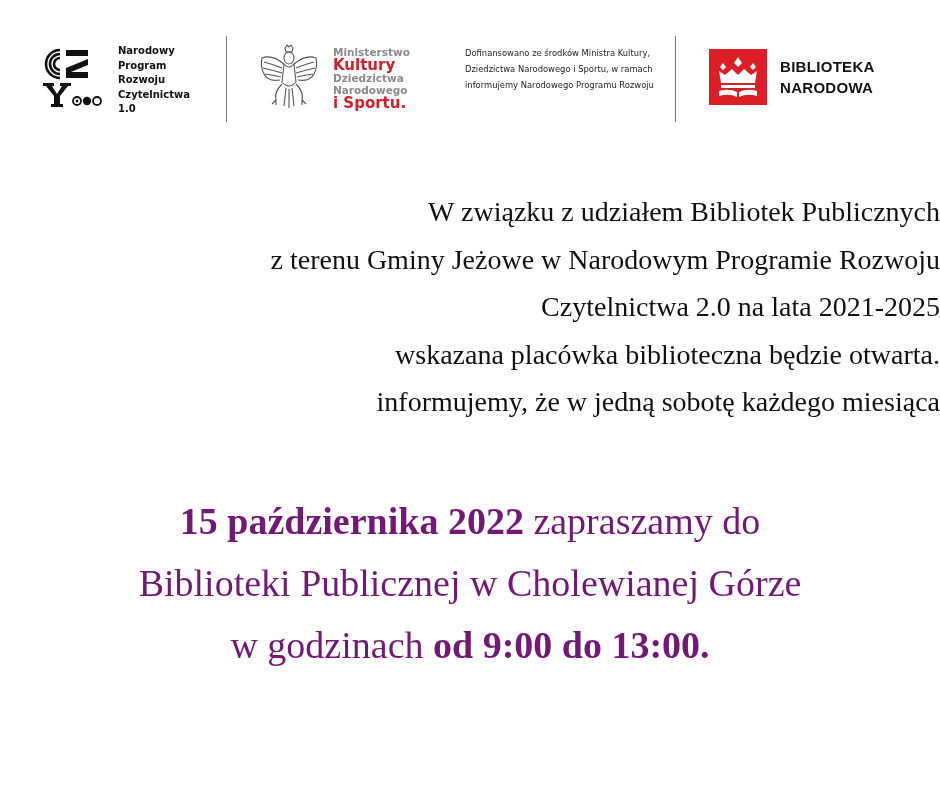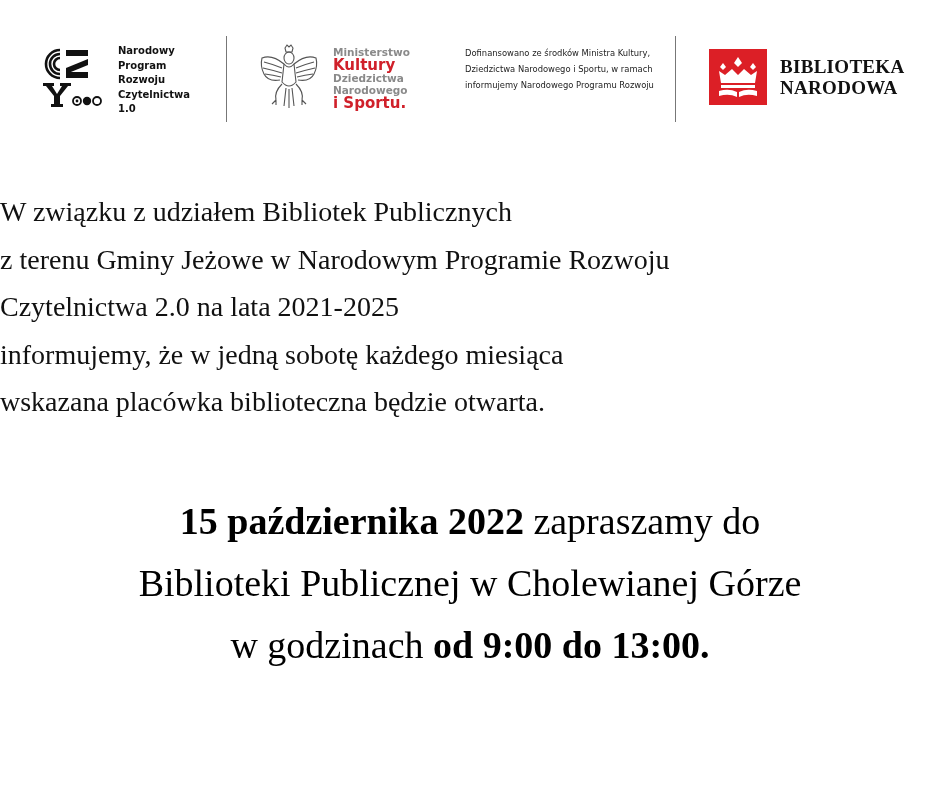--- a/index.html
+++ b/index.html
@@ -24,31 +24,31 @@
   .ministry div { white-space: nowrap; }
   .m-gray { color: #8a8a8a; }
   .m-red { color: #d0202a; font-size: 15px; line-height: 13px; }
   .funding {
     position: absolute; left: 437px; top: 46px; font-family: "DejaVu Sans", sans-serif;
     font-size: 8.4px; line-height: 15.8px; color: #222;
   }
   .funding div { white-space: nowrap; margin-left: 28px; }
   .bn-logo { position: absolute; left: 709px; top: 49px; width: 58px; height: 56px; background: #dc1f26; }
   .bn-text {
-    position: absolute; left: 780px; top: 56px; font-family: Liberation Serif, serif;
-    font-weight: bold; font-size: 19px; line-height: 21px; letter-spacing: 0.3px; color: #111;
+    position: absolute; left: 780px; top: 56px; font-family: Liberation Sans, sans-serif;
+    font-weight: bold; font-size: 15px; line-height: 21px; letter-spacing: 0.3px; color: #111;
   }
   .body-text {
-    position: absolute; left: 0; top: 188px; width: 940px; text-align: left;
+    position: absolute; left: 0; top: 188px; width: 940px; text-align: right;
     font-family: "Liberation Serif", serif; font-size: 28px; line-height: 47.5px; color: #111;
   }
   .body-text div { white-space: nowrap; }
   .invite {
     position: absolute; left: 0; top: 490px; width: 940px; text-align: center;
-    font-family: "Liberation Serif", serif; font-size: 38px; line-height: 62px; color: #000000;
+    font-family: "Liberation Serif", serif; font-size: 38px; line-height: 62px; color: #701a75;
   }
   .invite div { white-space: nowrap; }
   b { font-weight: bold; }
 </style>
 </head>
 <body>
 
 <div class="header">
 
   <svg class="logo-nprcz" viewBox="0 0 62 62">
@@ -118,21 +118,21 @@
   <div class="bn-text">
     <div>BIBLIOTEKA</div>
     <div>NARODOWA</div>
   </div>
 </div>
 
 <div class="body-text">
   <div>W związku z udziałem Bibliotek Publicznych</div>
   <div>z terenu Gminy Jeżowe w Narodowym Programie Rozwoju</div>
   <div>Czytelnictwa 2.0 na lata 2021-2025</div>
+  <div>wskazana placówka biblioteczna będzie otwarta.</div>
   <div>informujemy, że w jedną sobotę każdego miesiąca</div>
-  <div>wskazana placówka biblioteczna będzie otwarta.</div>
 </div>
 
 <div class="invite">
   <div><b>15 października 2022</b><span> zapraszamy do</span></div>
   <div>Biblioteki Publicznej w Cholewianej Górze</div>
   <div><span>w godzinach </span><b>od 9:00 do 13:00.</b></div>
 </div>
 
 </body></html>

